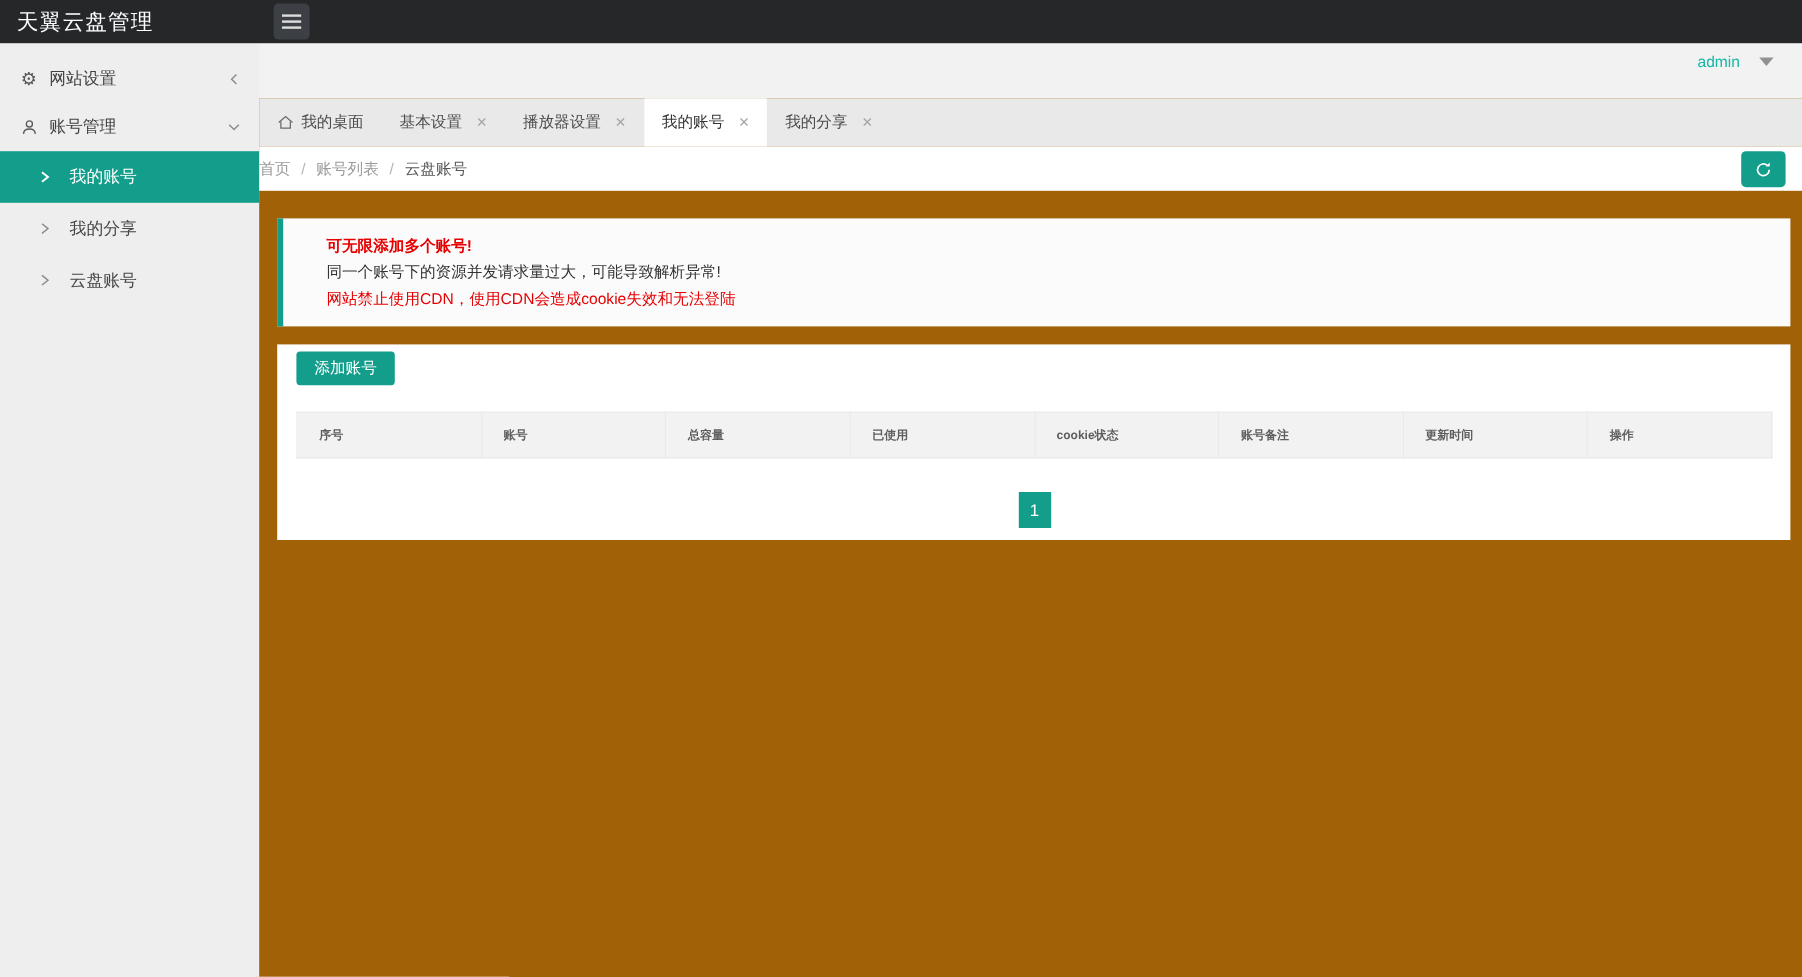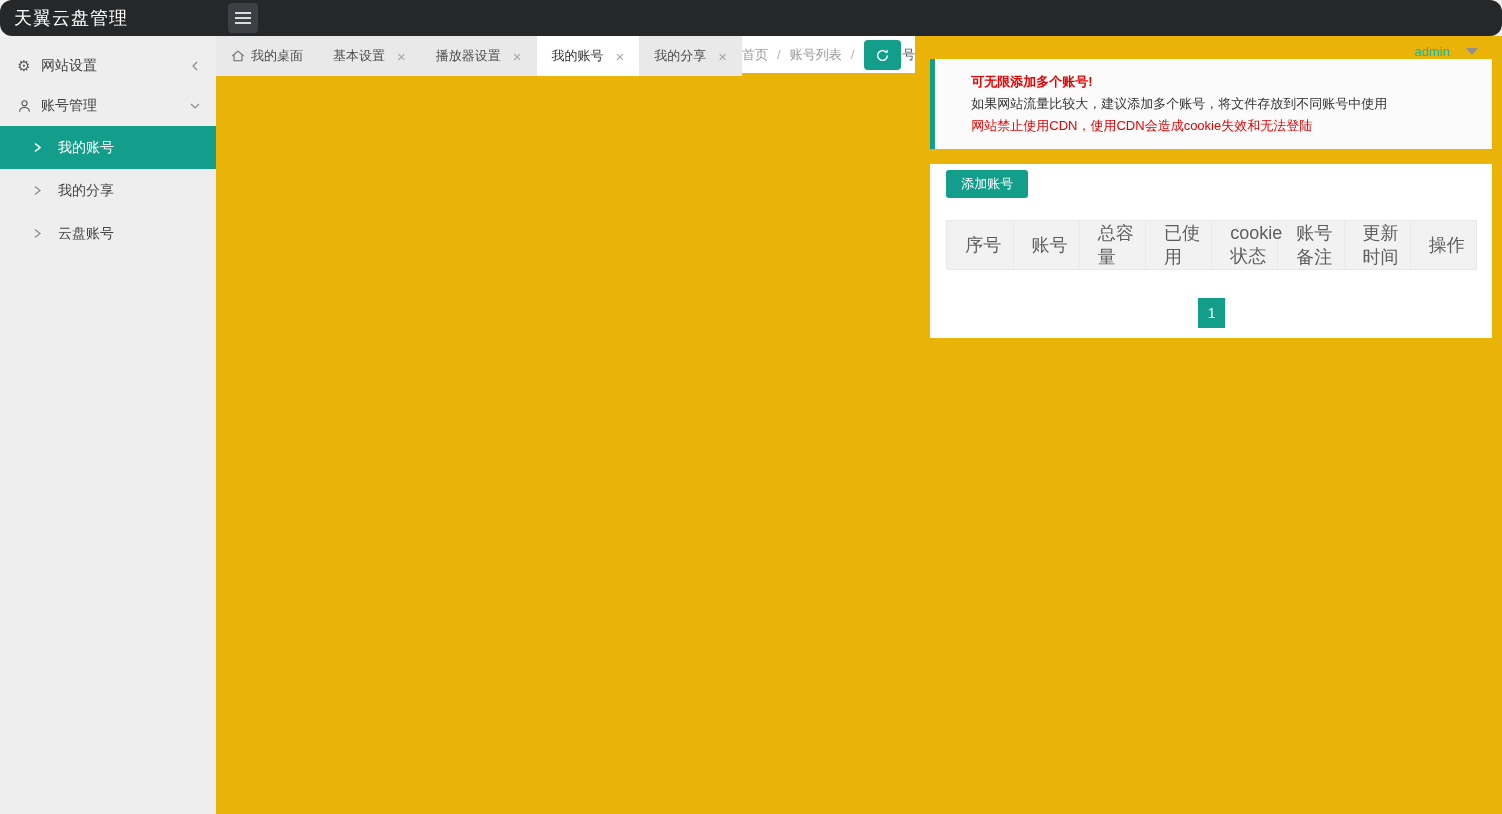--- a/index.html
+++ b/index.html
@@ -4,21 +4,21 @@
 <style>
   * { margin:0; padding:0; box-sizing:border-box; }
   html,body { width:1502px; height:814px; overflow:hidden; }
   body {
     font-family:"Liberation Sans","DejaVu Sans",sans-serif;
     font-size:14px; color:#333; background:#f2f2f3;
   }
   
   .topbar {
     height:36px; background:#252729; display:flex; align-items:center;
-    color:#fff; position:relative;border-radius:12px;
+    color:#fff; position:relative;
   }
   .topbar-title {
     width:216px; padding-left:14px; font-size:18px; letter-spacing:1px;
     white-space:nowrap; color:#fff;
   }
   .hamburger {
     margin-left:12px; width:30px; height:30px; background:#3c3f43;
     border:none; border-radius:4px; cursor:pointer;
     display:flex; flex-direction:column; justify-content:center; align-items:center; gap:3px;
   }
@@ -44,21 +44,21 @@
     display:flex; align-items:center; justify-content:center; color:#5a5a5b; font-size:15px; }
   .side-item .chev { margin-left:auto; display:flex; }
   .sub-item {
     height:43px; display:flex; align-items:center; padding-left:33px;
     color:#454546; cursor:pointer; font-size:14px;
   }
   .sub-item .arrow { margin-right:16px; display:flex; }
   .sub-item.active { background:#139e8c; color:#fff; }
   svg.ic { display:block; }
   
-  .content { flex:1; display:flex; flex-direction:row; background:#eab308; min-width:0; }
+  .content { flex:1; display:flex; flex-direction:column; background:#a16207; min-width:0;margin-top:46px; }
   .tabbar { height:40px; background:#e9e9ea; display:flex; align-items:stretch; font-size:13px; }
   .tab {
     display:flex; align-items:center; padding:0 15px; color:#4c4c4d; cursor:pointer;
     white-space:nowrap;
   }
   .tab .home-ic { margin-right:6px; display:flex; }
   .tab .tab-close { margin-left:12px; color:#a6a6a7; font-size:15px; line-height:1; cursor:pointer; }
   .tab.active { background:#ffffff; color:#333; }
   .crumb-bar {
     height:37px; background:#fff; display:flex; align-items:center;
@@ -88,21 +88,21 @@
   .add-btn {
     height:28px; padding:0 15px; background:#139e8c; color:#fff; border:none;
     border-radius:3px; font-size:13px; cursor:pointer;
     font-family:"Liberation Sans","DejaVu Sans",sans-serif;
   }
   table.acct-table {
     width:100%; margin-top:22px; border-collapse:collapse; table-layout:fixed;
   }
   .acct-table th {
     height:38px; background:#f2f2f3; border:1px solid #e9e9ea;
-    font-weight:normal; text-align:left; padding-left:18px; color:#5e5e5f; font-size:18px;
+    font-weight:bold; text-align:left; padding-left:18px; color:#5e5e5f; font-size:10px;
   }
   .pager { margin-top:28px; text-align:center; }
   .page-num {
     display:inline-block; min-width:27px; height:30px; line-height:30px;
     background:#139e8c; color:#fff; font-size:14px; cursor:pointer; text-align:center;
   }
 </style>
 </head>
 <body>
 
@@ -223,21 +223,21 @@
               <path d="M13.6 1.6 13.6 5.1 10.1 5.1 Z" fill="#ffffff"></path>
             </svg>
         </span>
       </button>
     </div>
 
     <div class="page-body">
 
       <div class="alert-box">
         <div class="alert-line red-bold">可无限添加多个账号!</div>
-        <div class="alert-line">如果网站流量比较大，建议添加多个账号，将文件存放到不同账号中使用</div>
+        <div class="alert-line">同一个账号下的资源并发请求量过大，可能导致解析异常!</div>
         <div class="alert-line red">网站禁止使用CDN，使用CDN会造成cookie失效和无法登陆</div>
       </div>
 
       <div class="panel">
         <button class="add-btn">添加账号</button>
 
         <table class="acct-table">
           <thead>
             <tr>
               <th>序号</th>

